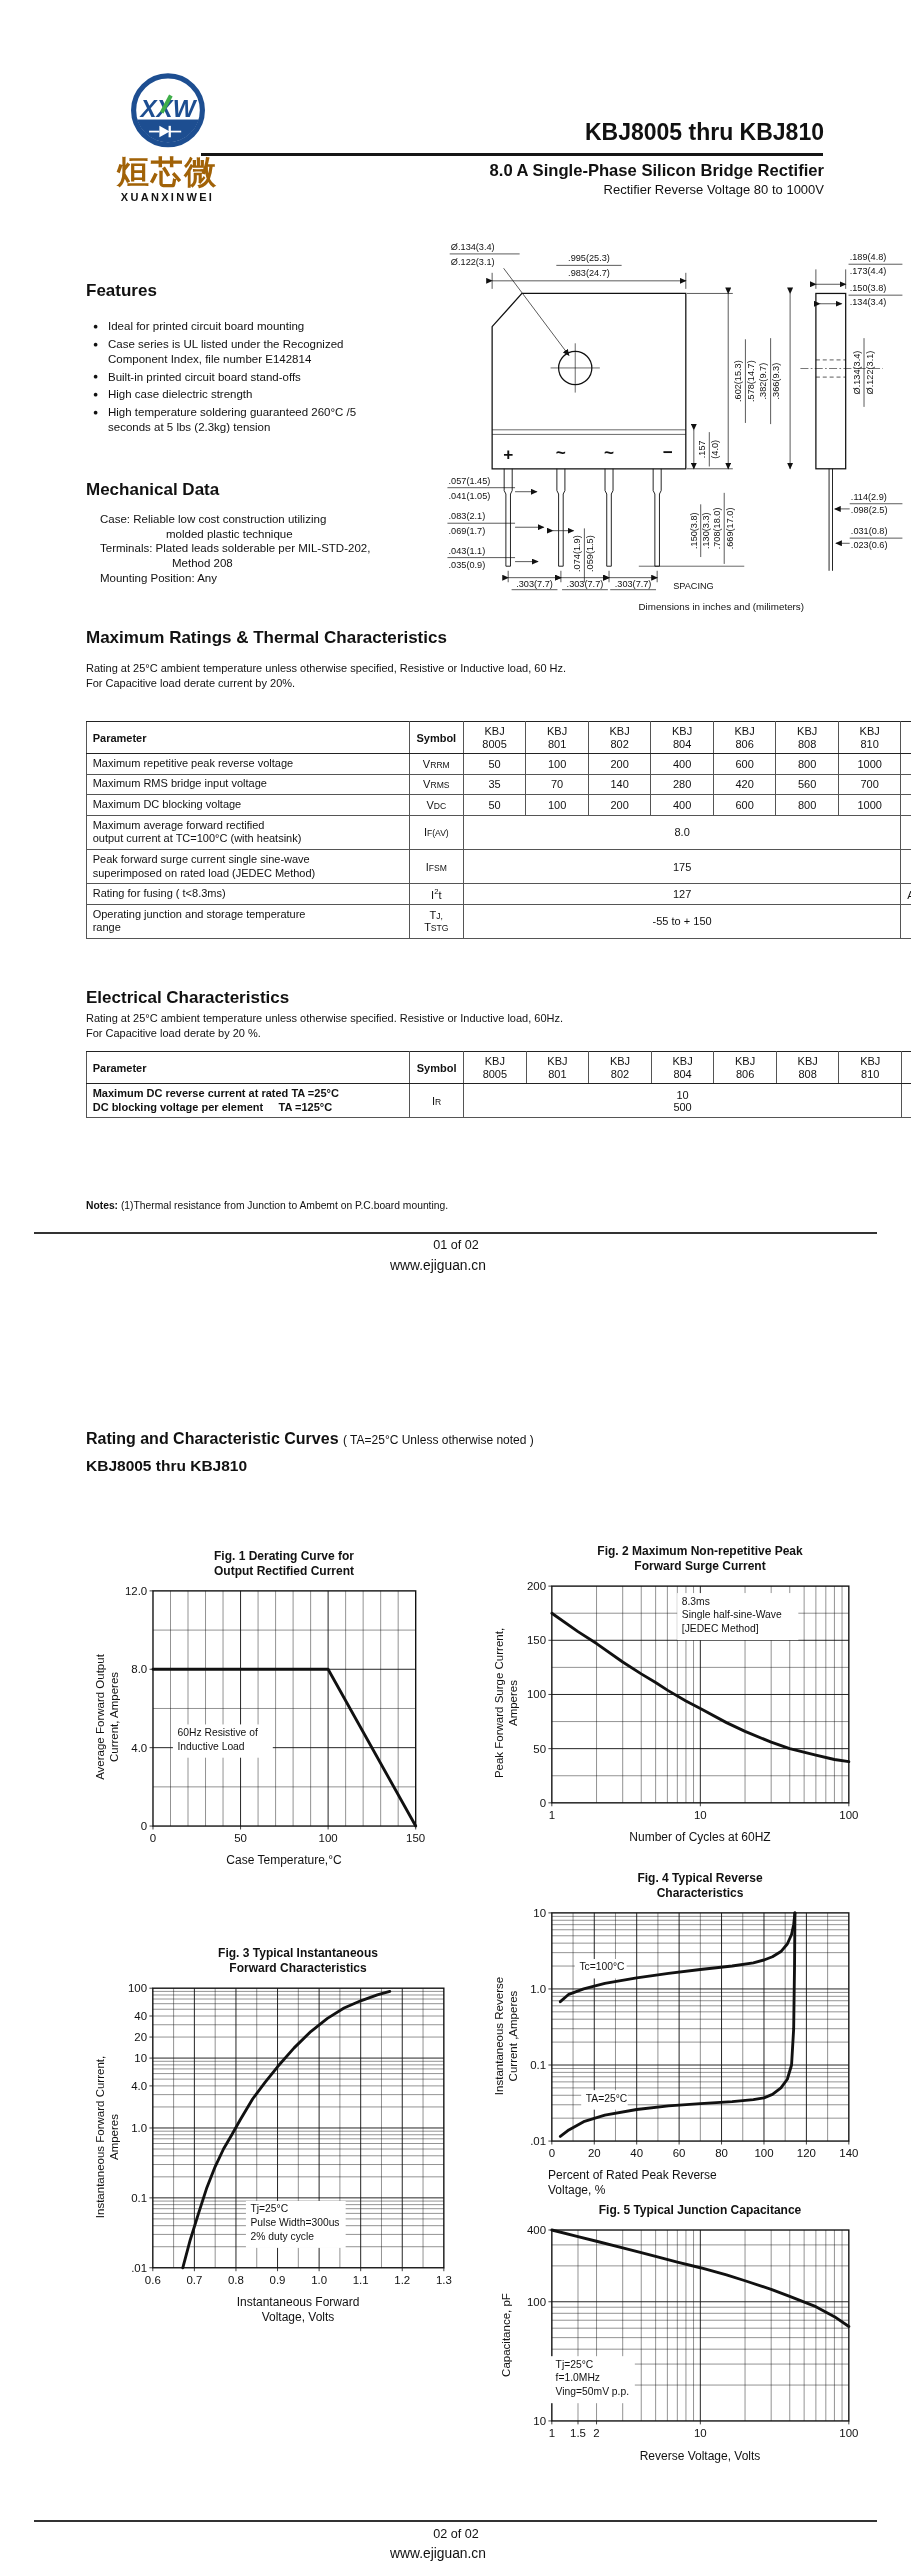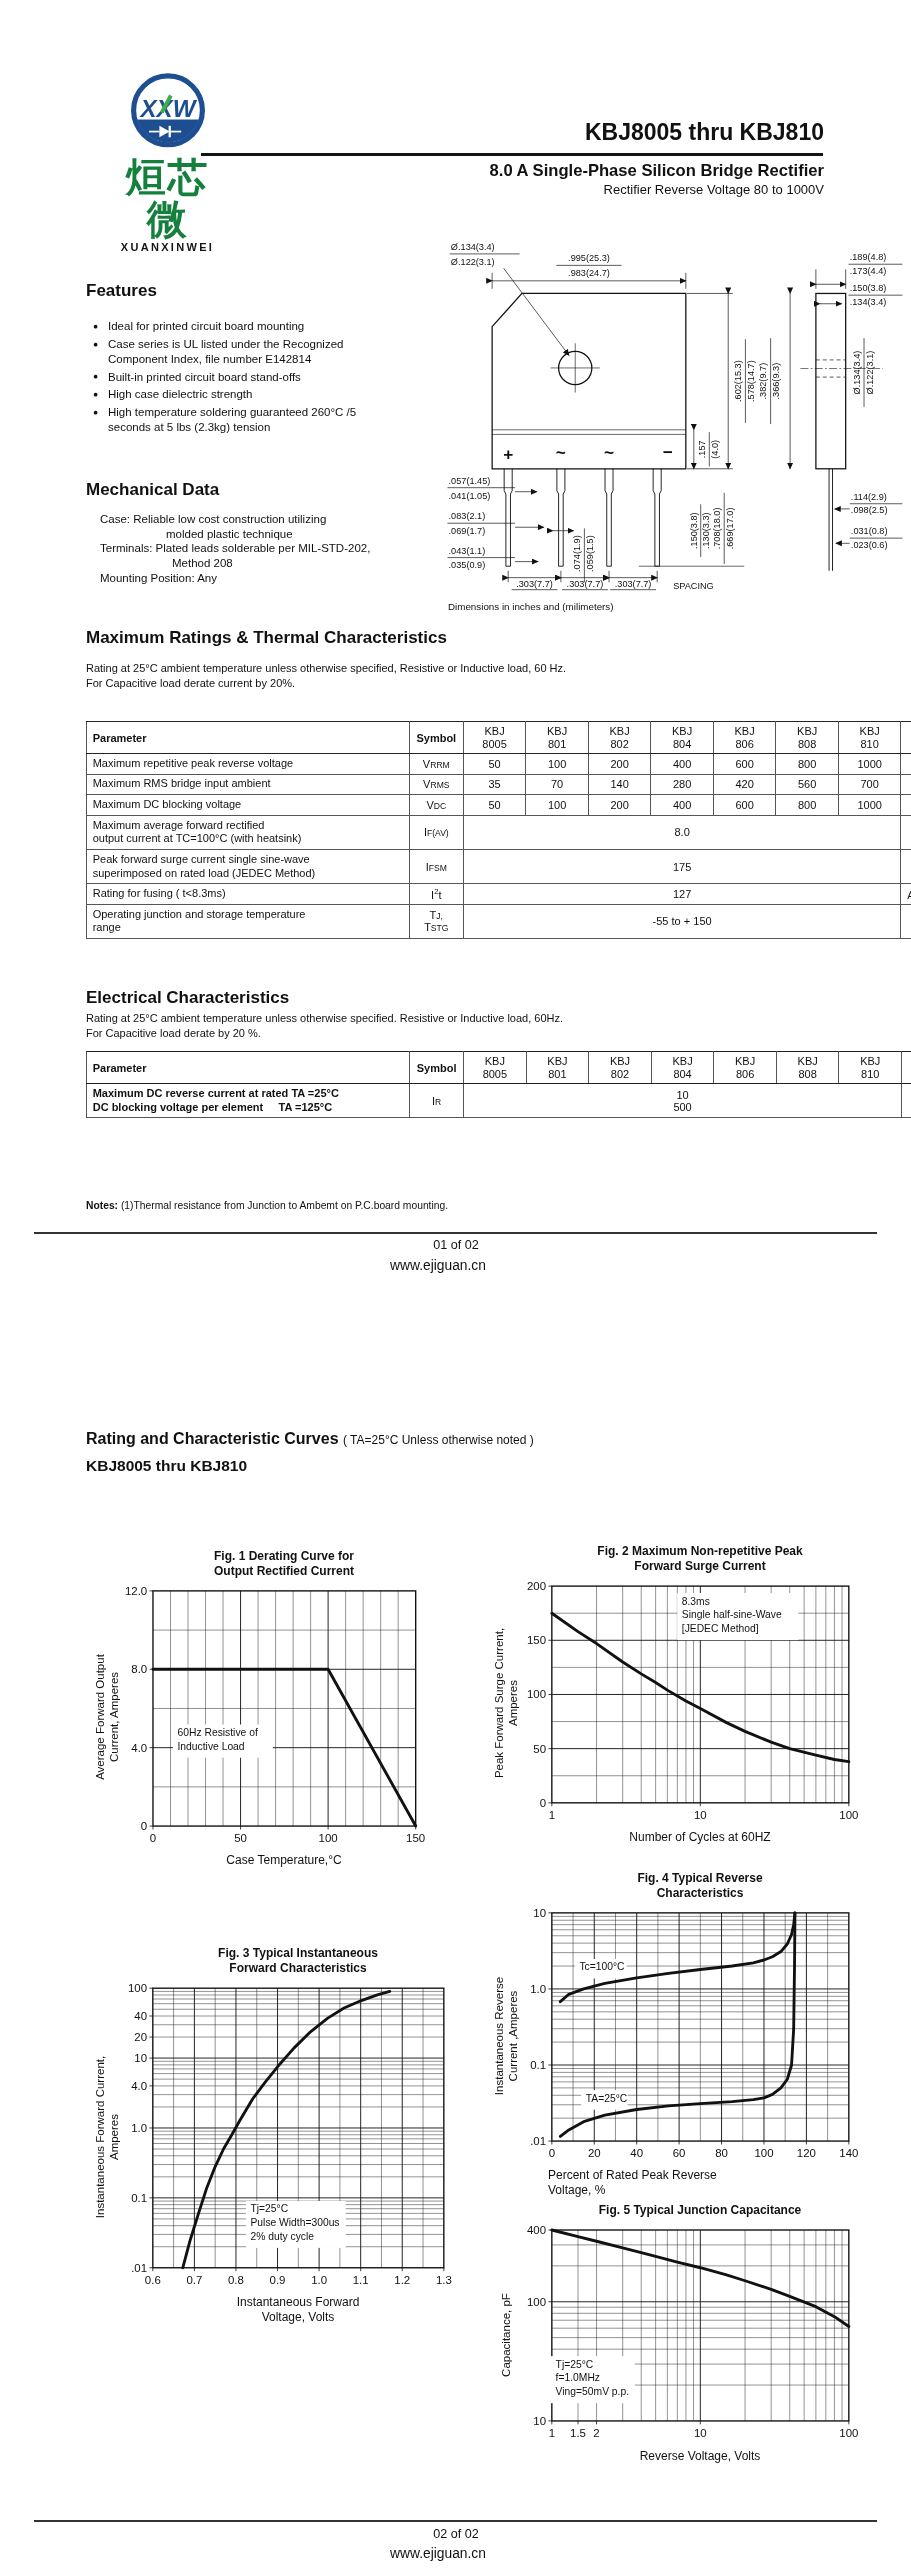--- a/index.html
+++ b/index.html
@@ -3,26 +3,26 @@
 <meta charset="utf-8">
 <style>
   * { box-sizing: border-box; margin: 0; padding: 0; }
   html,body { background:#ffffff; }
   body {
     width:912px; height:2576px; position:relative;
     font-family:"Liberation Sans", sans-serif; color:#111;
   }
   .abs { position:absolute; }
   .b { font-weight:bold; }
-  .ctr { text-align:left; }
+  .ctr { text-align:right; }
   .pre { white-space:pre-line; }
 
   
   .logo-wrap { left:106px; top:69px; width:123px; text-align:center; }
-  .logo-cn { font-size:40px; font-weight:900; letter-spacing:1.7px; line-height:1.05; color:#15803d; }
+  .logo-cn { font-size:32px; font-weight:900; letter-spacing:1.7px; line-height:1.05; color:#a16207; }
   .logo-rom { font-size:11px; font-weight:bold; letter-spacing:2.3px; color:#141414; margin-top:1.1px; }
   .doc-title { left:402px; top:119px; width:422px; text-align:right; font-size:23px; font-weight:bold; }
   .title-rule { left:201px; top:153px; width:622px; height:2.9px; background:#151515; }
   .doc-sub { left:402px; top:161px; width:422px; text-align:right; font-size:16.6px; font-weight:bold; }
   .doc-sub2 { left:402px; top:182px; width:422px; text-align:right; font-size:13px; }
 
   .sec-h { font-size:17px; font-weight:bold; }
   .feat-list { left:93px; top:319px; width:333px; font-size:11.5px; }
   .feat { display:flex; margin-bottom:2.9px; line-height:1.3; }
   .feat .bullet { width:15px; font-size:8.6px; padding-top:1.7px; }
@@ -311,21 +311,21 @@
     <td>50</td>
         <td>100</td>
     <td>200</td>
         <td>400</td>
     <td>600</td>
         <td>800</td>
     <td>1000</td>
     <td>V</td>
   </tr>
   <tr>
-    <td class="pl prm">Maximum RMS bridge input ambient</td>
+    <td class="pl prm">Maximum RMS bridge input voltage</td>
     <td><span>V</span><span class="ss">RMS</span></td>
     <td>35</td>
         <td>70</td>
     <td>140</td>
         <td>280</td>
     <td>420</td>
         <td>560</td>
     <td>700</td>
     <td>V</td>
   </tr>

